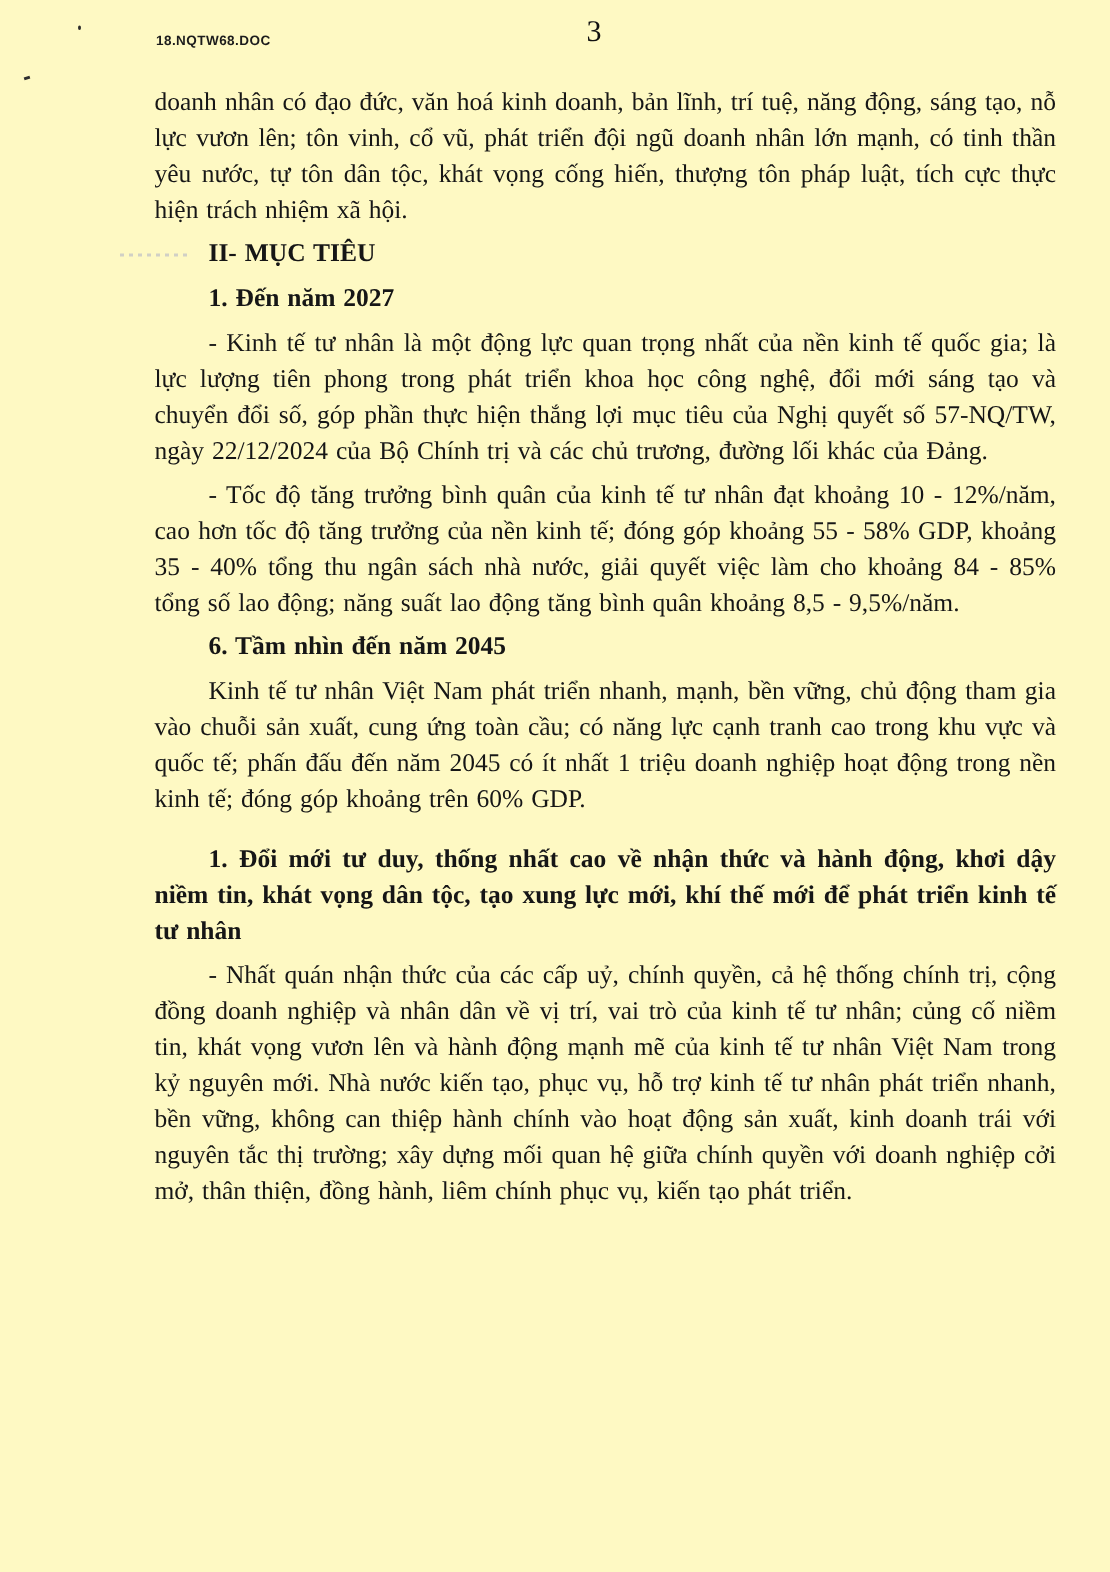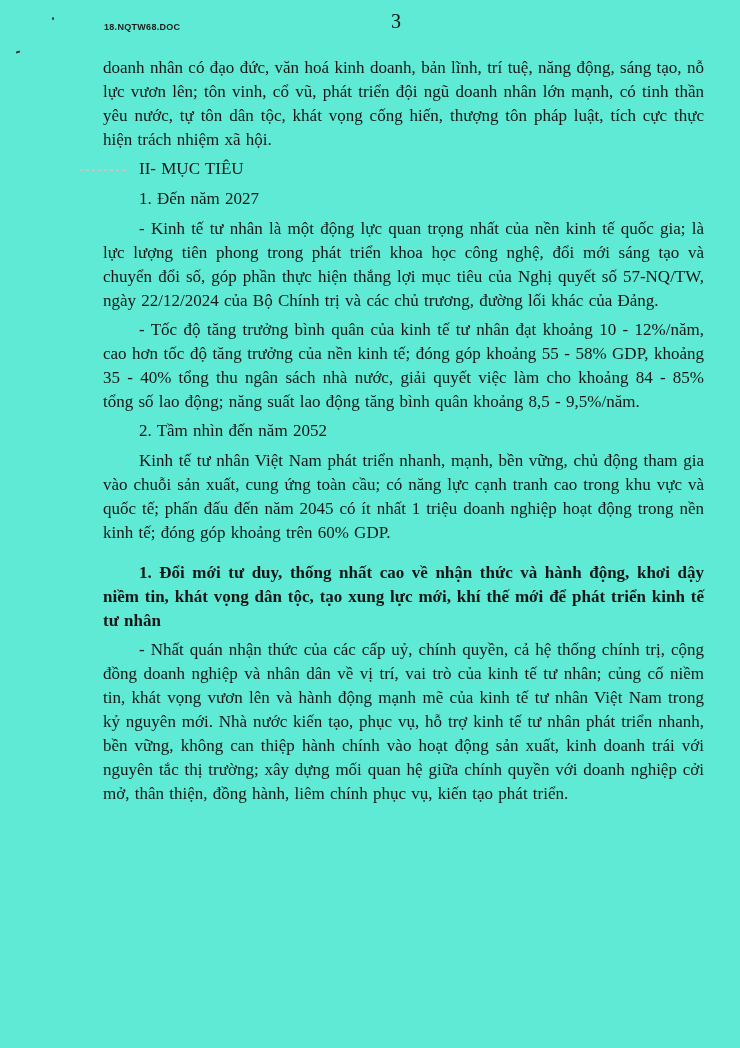--- a/index.html
+++ b/index.html
@@ -4,21 +4,21 @@
 <style>
   html, body {
     margin: 0;
     padding: 0;
     background: #ffffff;
   }
   .page {
     position: relative;
     width: 740px;
     height: 1048px;
-    background: #5eead4;
+    background: #fef9c3;
     overflow: hidden;
     font-family: "Liberation Serif", "DejaVu Serif", serif;
     color: #161616;
   }
   .doc-id {
     position: absolute;
     left: 104px;
     top: 22px;
     font-family: "Liberation Sans", "DejaVu Sans", sans-serif;
     font-size: 9px;
@@ -43,21 +43,21 @@
     margin: 0 0 5px 0;
     font-size: 17px;
     line-height: 24px;
     text-align: justify;
     text-justify: inter-word;
     word-spacing: 1px;
   }
   .para { text-indent: 36px; }
   .para.no-indent { text-indent: 0; font-family: Liberation Serif, serif; }
   .heading {
-    font-weight: normal;
+    font-weight: bold;
     text-align: left;
     text-indent: 36px;
     margin-top: 3px;
     margin-bottom: 6px;
   }
   .heading-para {
     font-weight: bold;
     text-indent: 36px;
     margin-top: 16px;
   }
@@ -90,21 +90,21 @@
     <p class="heading">II- MỤC TIÊU</p>
 
     <p class="heading">1. Đến năm 2027</p>
 
     <p class="para">- Kinh tế tư nhân là một động lực quan trọng nhất của nền kinh tế quốc gia; là lực lượng tiên phong trong phát triển khoa học công nghệ, đổi mới sáng tạo và chuyển đổi số, góp phần thực hiện thắng lợi mục tiêu của Nghị quyết số 57-NQ/TW, ngày 22/12/2024 của Bộ Chính trị và các chủ trương, đường lối khác của Đảng.</p>
 
 
     <p class="para">- Tốc độ tăng trưởng bình quân của kinh tế tư nhân đạt khoảng 10 - 12%/năm, cao hơn tốc độ tăng trưởng của nền kinh tế; đóng góp khoảng 55 - 58% GDP, khoảng 35 - 40% tổng thu ngân sách nhà nước, giải quyết việc làm cho khoảng 84 - 85% tổng số lao động; năng suất lao động tăng bình quân khoảng 8,5 - 9,5%/năm.</p>
 
 
-    <p class="heading">2. Tầm nhìn đến năm 2052</p>
+    <p class="heading">6. Tầm nhìn đến năm 2045</p>
 
     <p class="para">Kinh tế tư nhân Việt Nam phát triển nhanh, mạnh, bền vững, chủ động tham gia vào chuỗi sản xuất, cung ứng toàn cầu; có năng lực cạnh tranh cao trong khu vực và quốc tế; phấn đấu đến năm 2045 có ít nhất 1 triệu doanh nghiệp hoạt động trong nền kinh tế; đóng góp khoảng trên 60% GDP.</p>
 
 
     <p class="heading-para">1. Đổi mới tư duy, thống nhất cao về nhận thức và hành động, khơi dậy niềm tin, khát vọng dân tộc, tạo xung lực mới, khí thế mới để phát triển kinh tế tư nhân</p>
 
     <p class="para">- Nhất quán nhận thức của các cấp uỷ, chính quyền, cả hệ thống chính trị, cộng đồng doanh nghiệp và nhân dân về vị trí, vai trò của kinh tế tư nhân; củng cố niềm tin, khát vọng vươn lên và hành động mạnh mẽ của kinh tế tư nhân Việt Nam trong kỷ nguyên mới. Nhà nước kiến tạo, phục vụ, hỗ trợ kinh tế tư nhân phát triển nhanh, bền vững, không can thiệp hành chính vào hoạt động sản xuất, kinh doanh trái với nguyên tắc thị trường; xây dựng mối quan hệ giữa chính quyền với doanh nghiệp cởi mở, thân thiện, đồng hành, liêm chính phục vụ, kiến tạo phát triển.</p>
 
   </div>
 </div>

